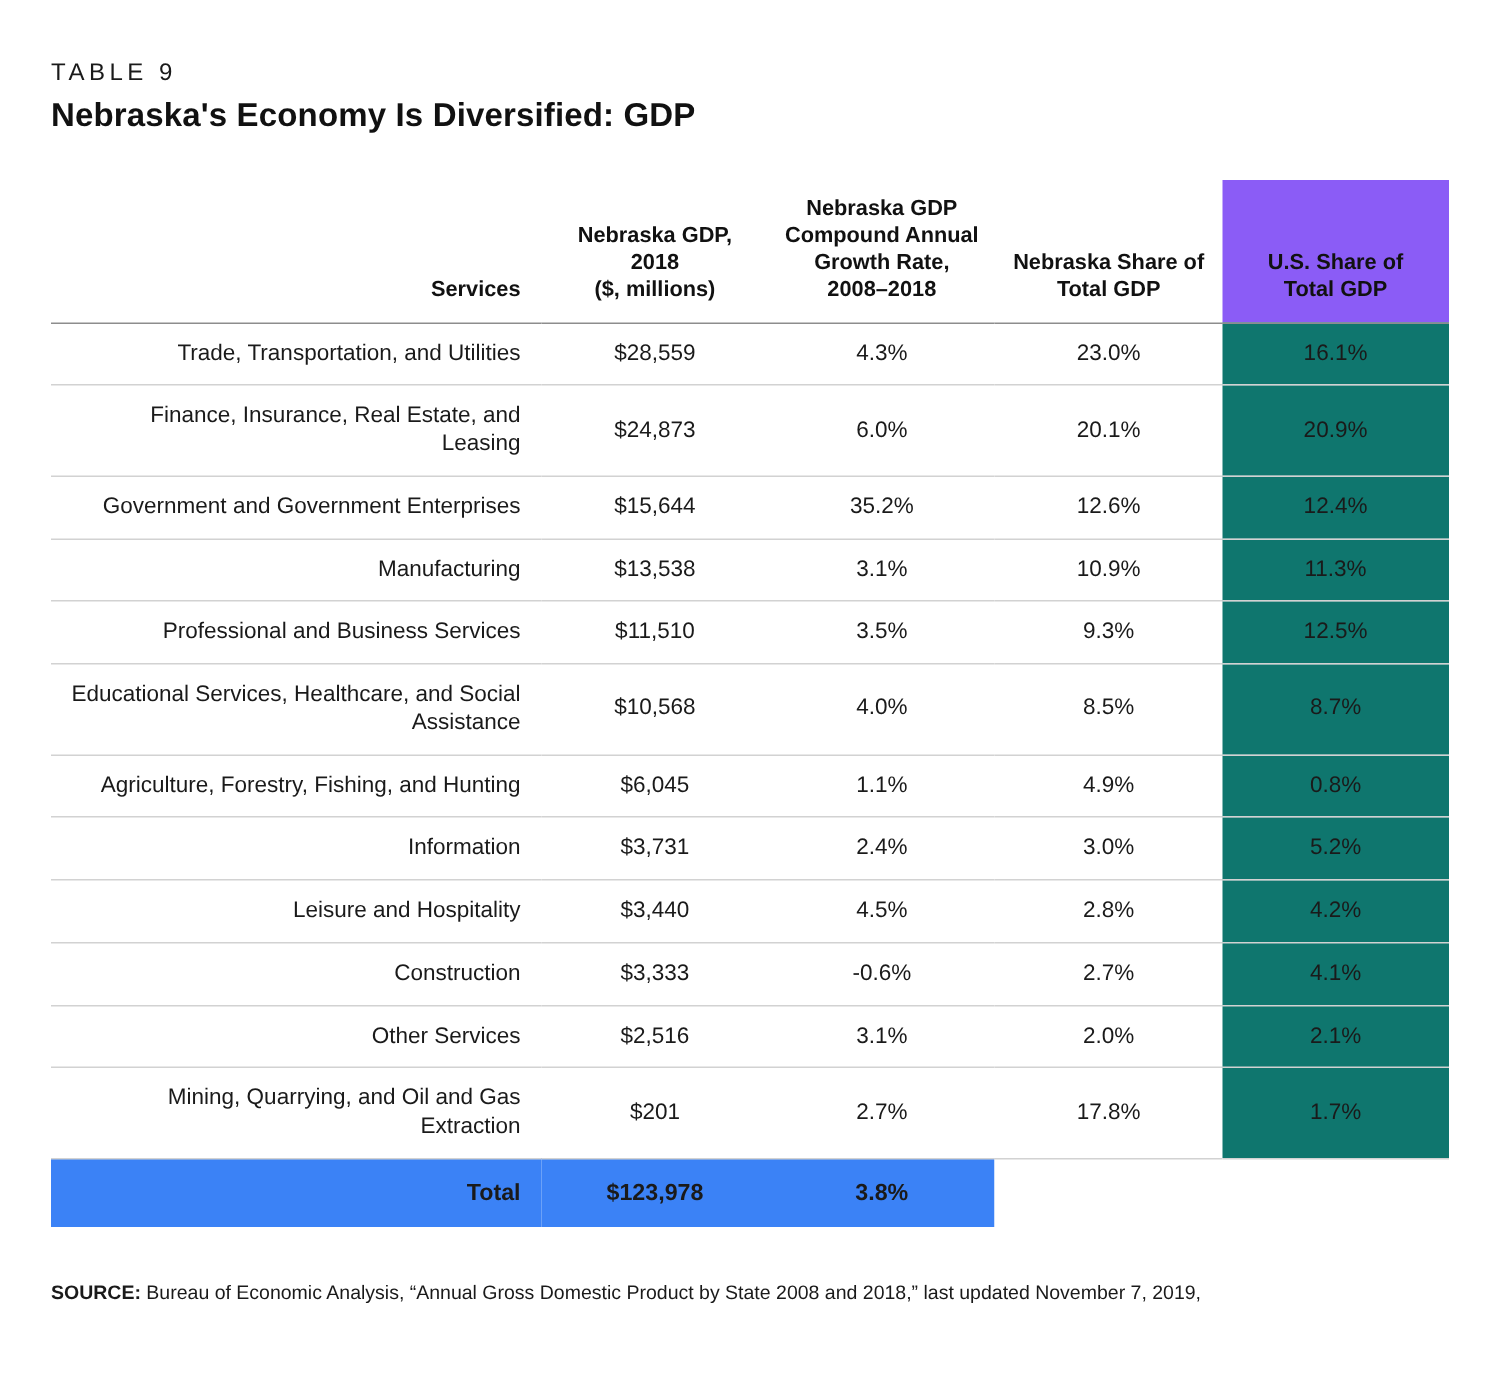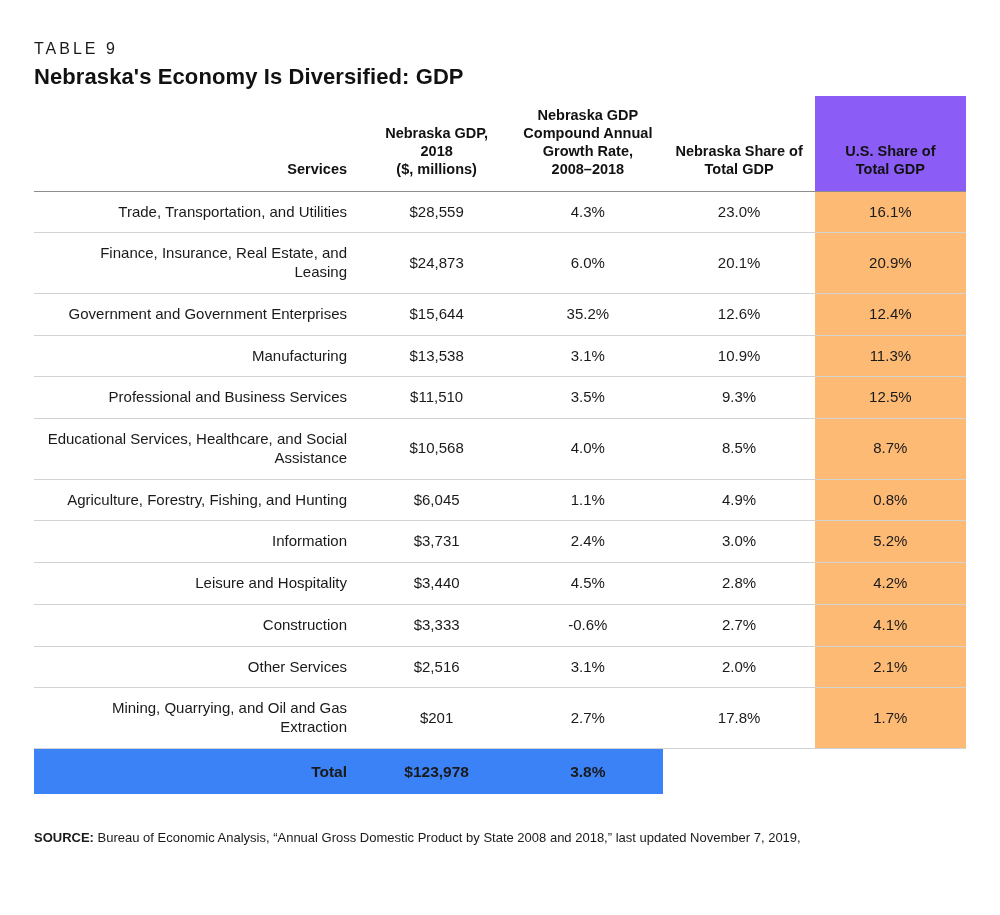--- a/index.html
+++ b/index.html
@@ -25,21 +25,21 @@
     font-size: 16px;
     letter-spacing: 3px;
     color: #1a1a1a;
     font-weight: 400;
     margin: 8px 0 6px 0;
   }
   .table-title {
     font-size: 22px;
     font-weight: bold;
     color: #111111;
-    margin: 0 0 6px 0;
+    margin: 0 0 30px 0;
     letter-spacing: 0.1px;
   }
   table.gdp {
     border-collapse: collapse;
     width: 932px;
     table-layout: fixed;
   }
   table.gdp col.c0 { width: 320px; }
   table.gdp col.c1 { width: 148px; }
   table.gdp col.c2 { width: 148px; }
@@ -53,21 +53,21 @@
     padding: 10px 10px 12px 10px;
     line-height: 1.25;
     text-align: center;
     border-bottom: 1.5px solid #8d8d8d;
   }
   table.gdp thead th.industry-head {
     text-align: right;
     padding-right: 14px;
   }
   .shade {
-    background: #fdba74;
+    background: #0f766e;
   }
   thead th.shade {
     background: #8b5cf6;
   }
   table.gdp tbody td {
     font-size: 15px;
     color: #1a1a1a;
     padding: 11px 10px;
     text-align: center;
     border-bottom: 1px solid #d2d2d2;

